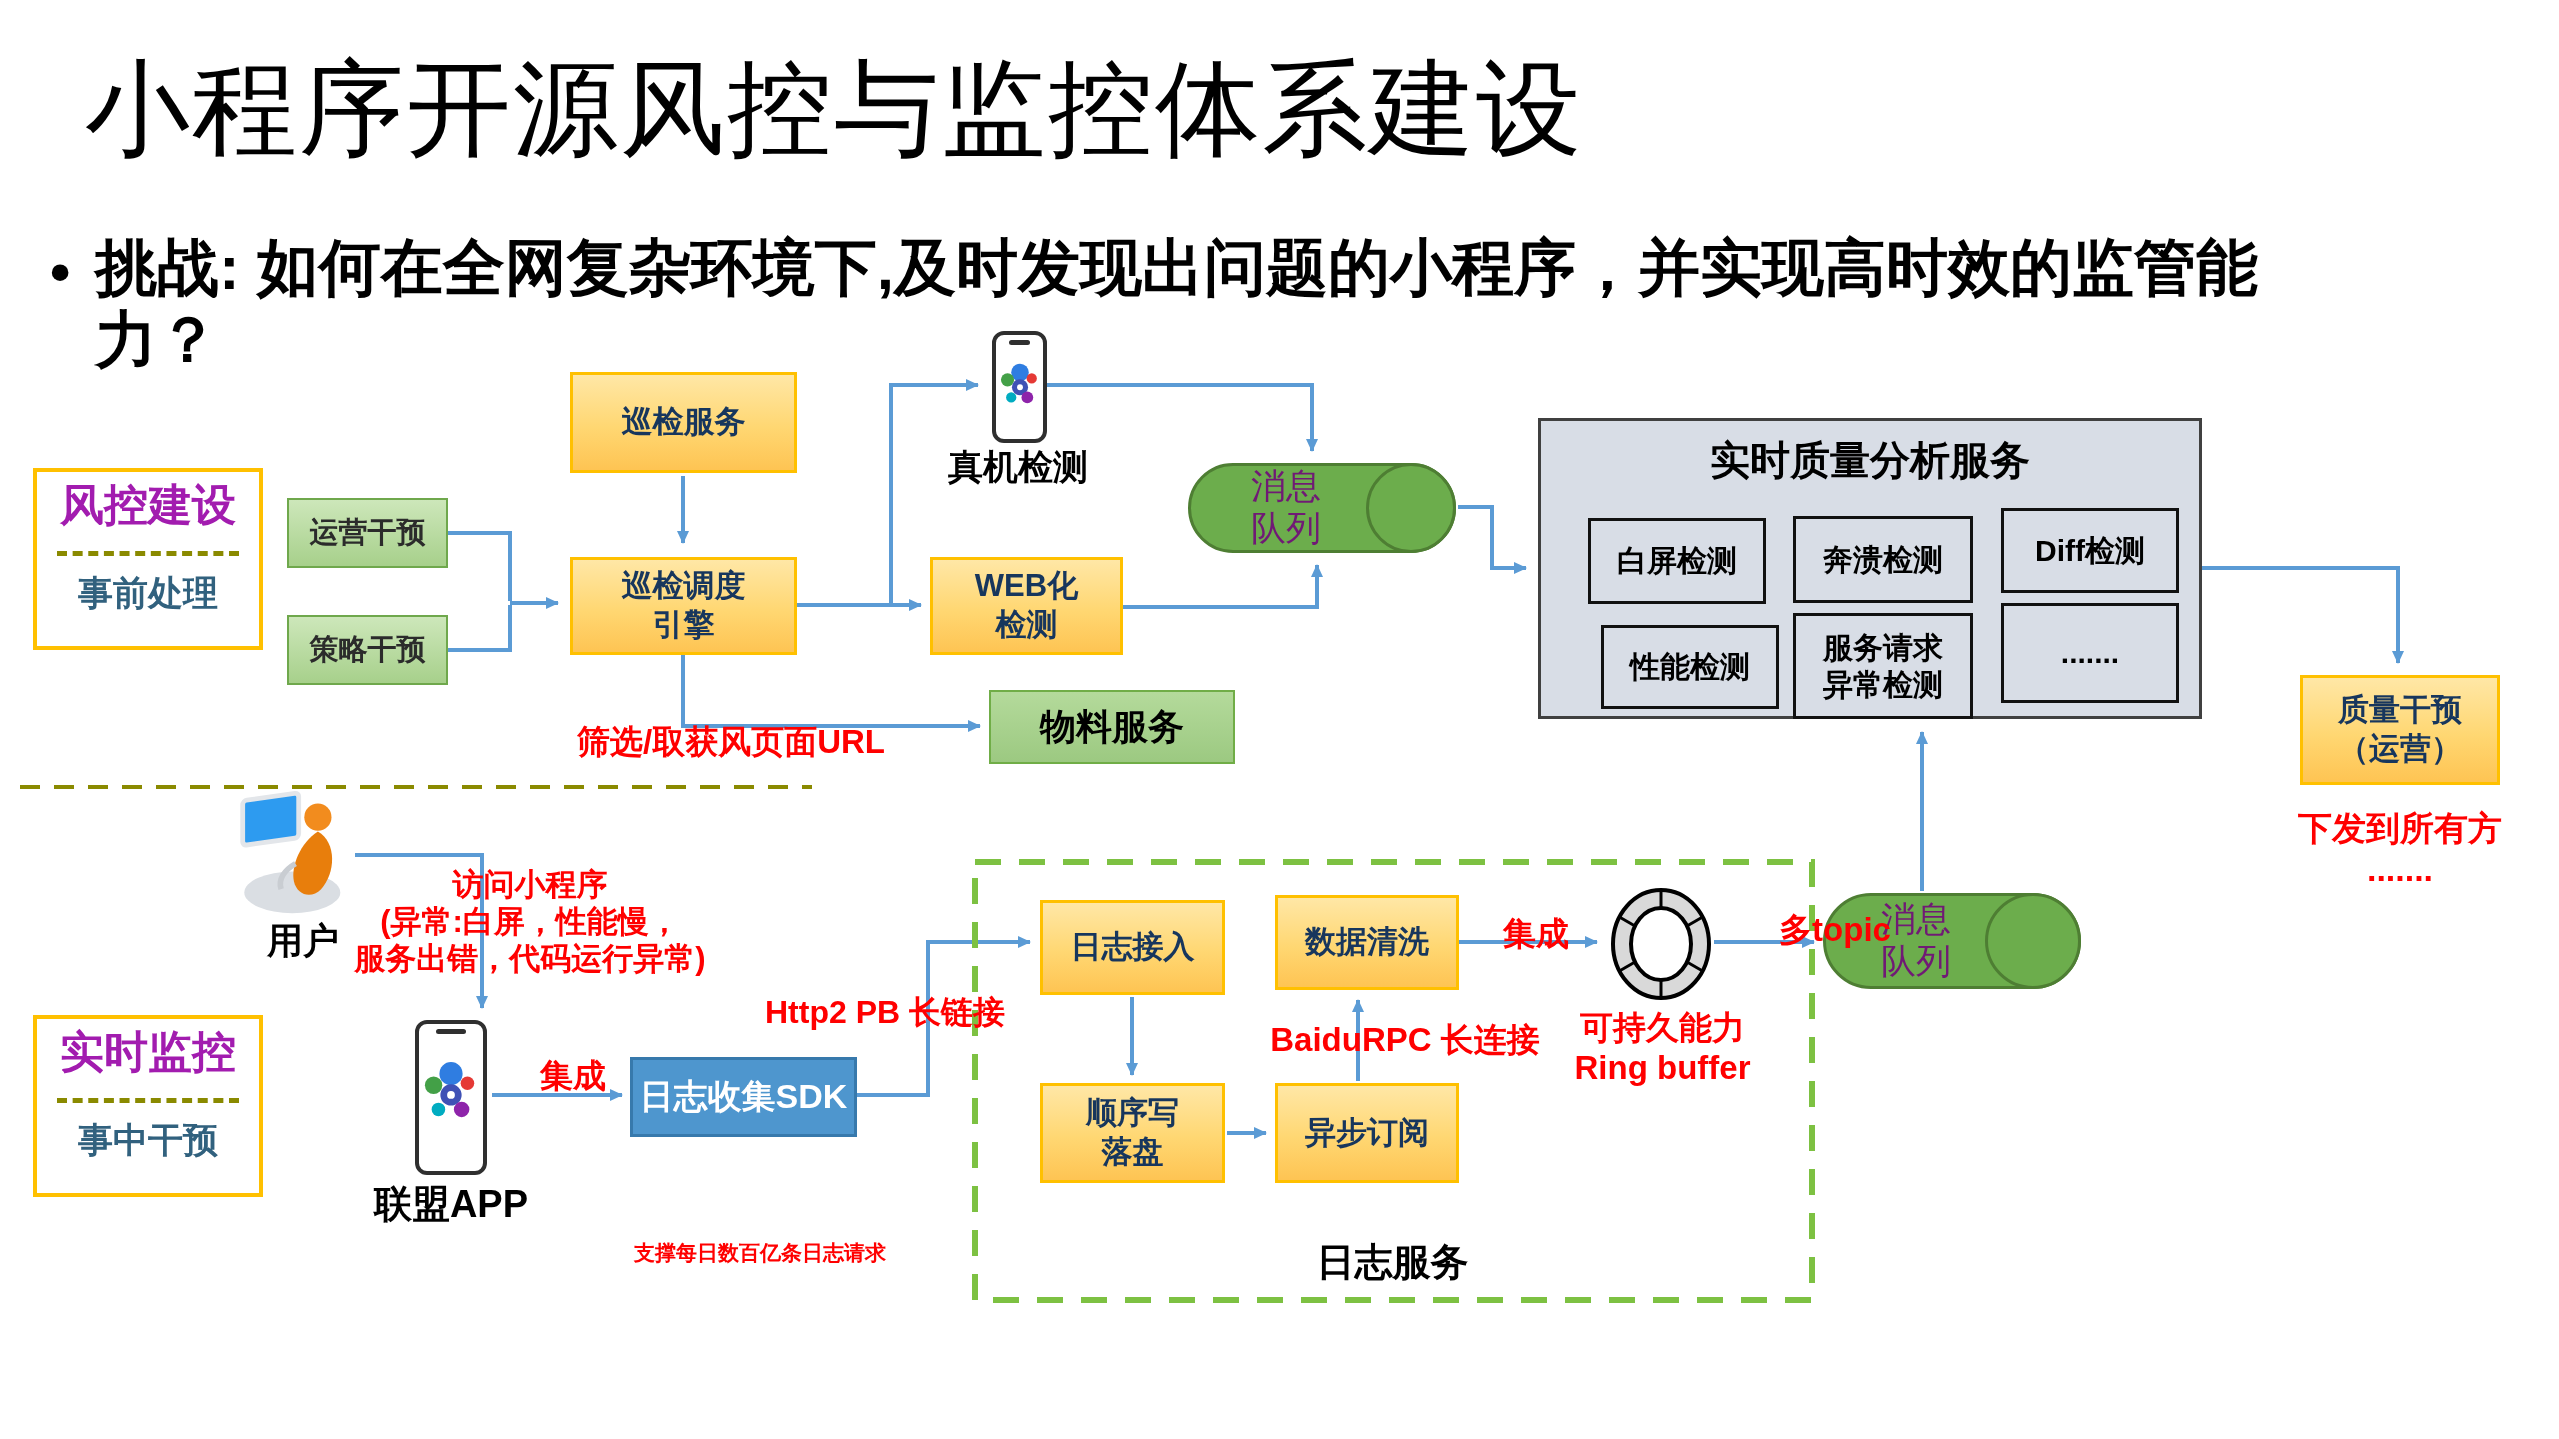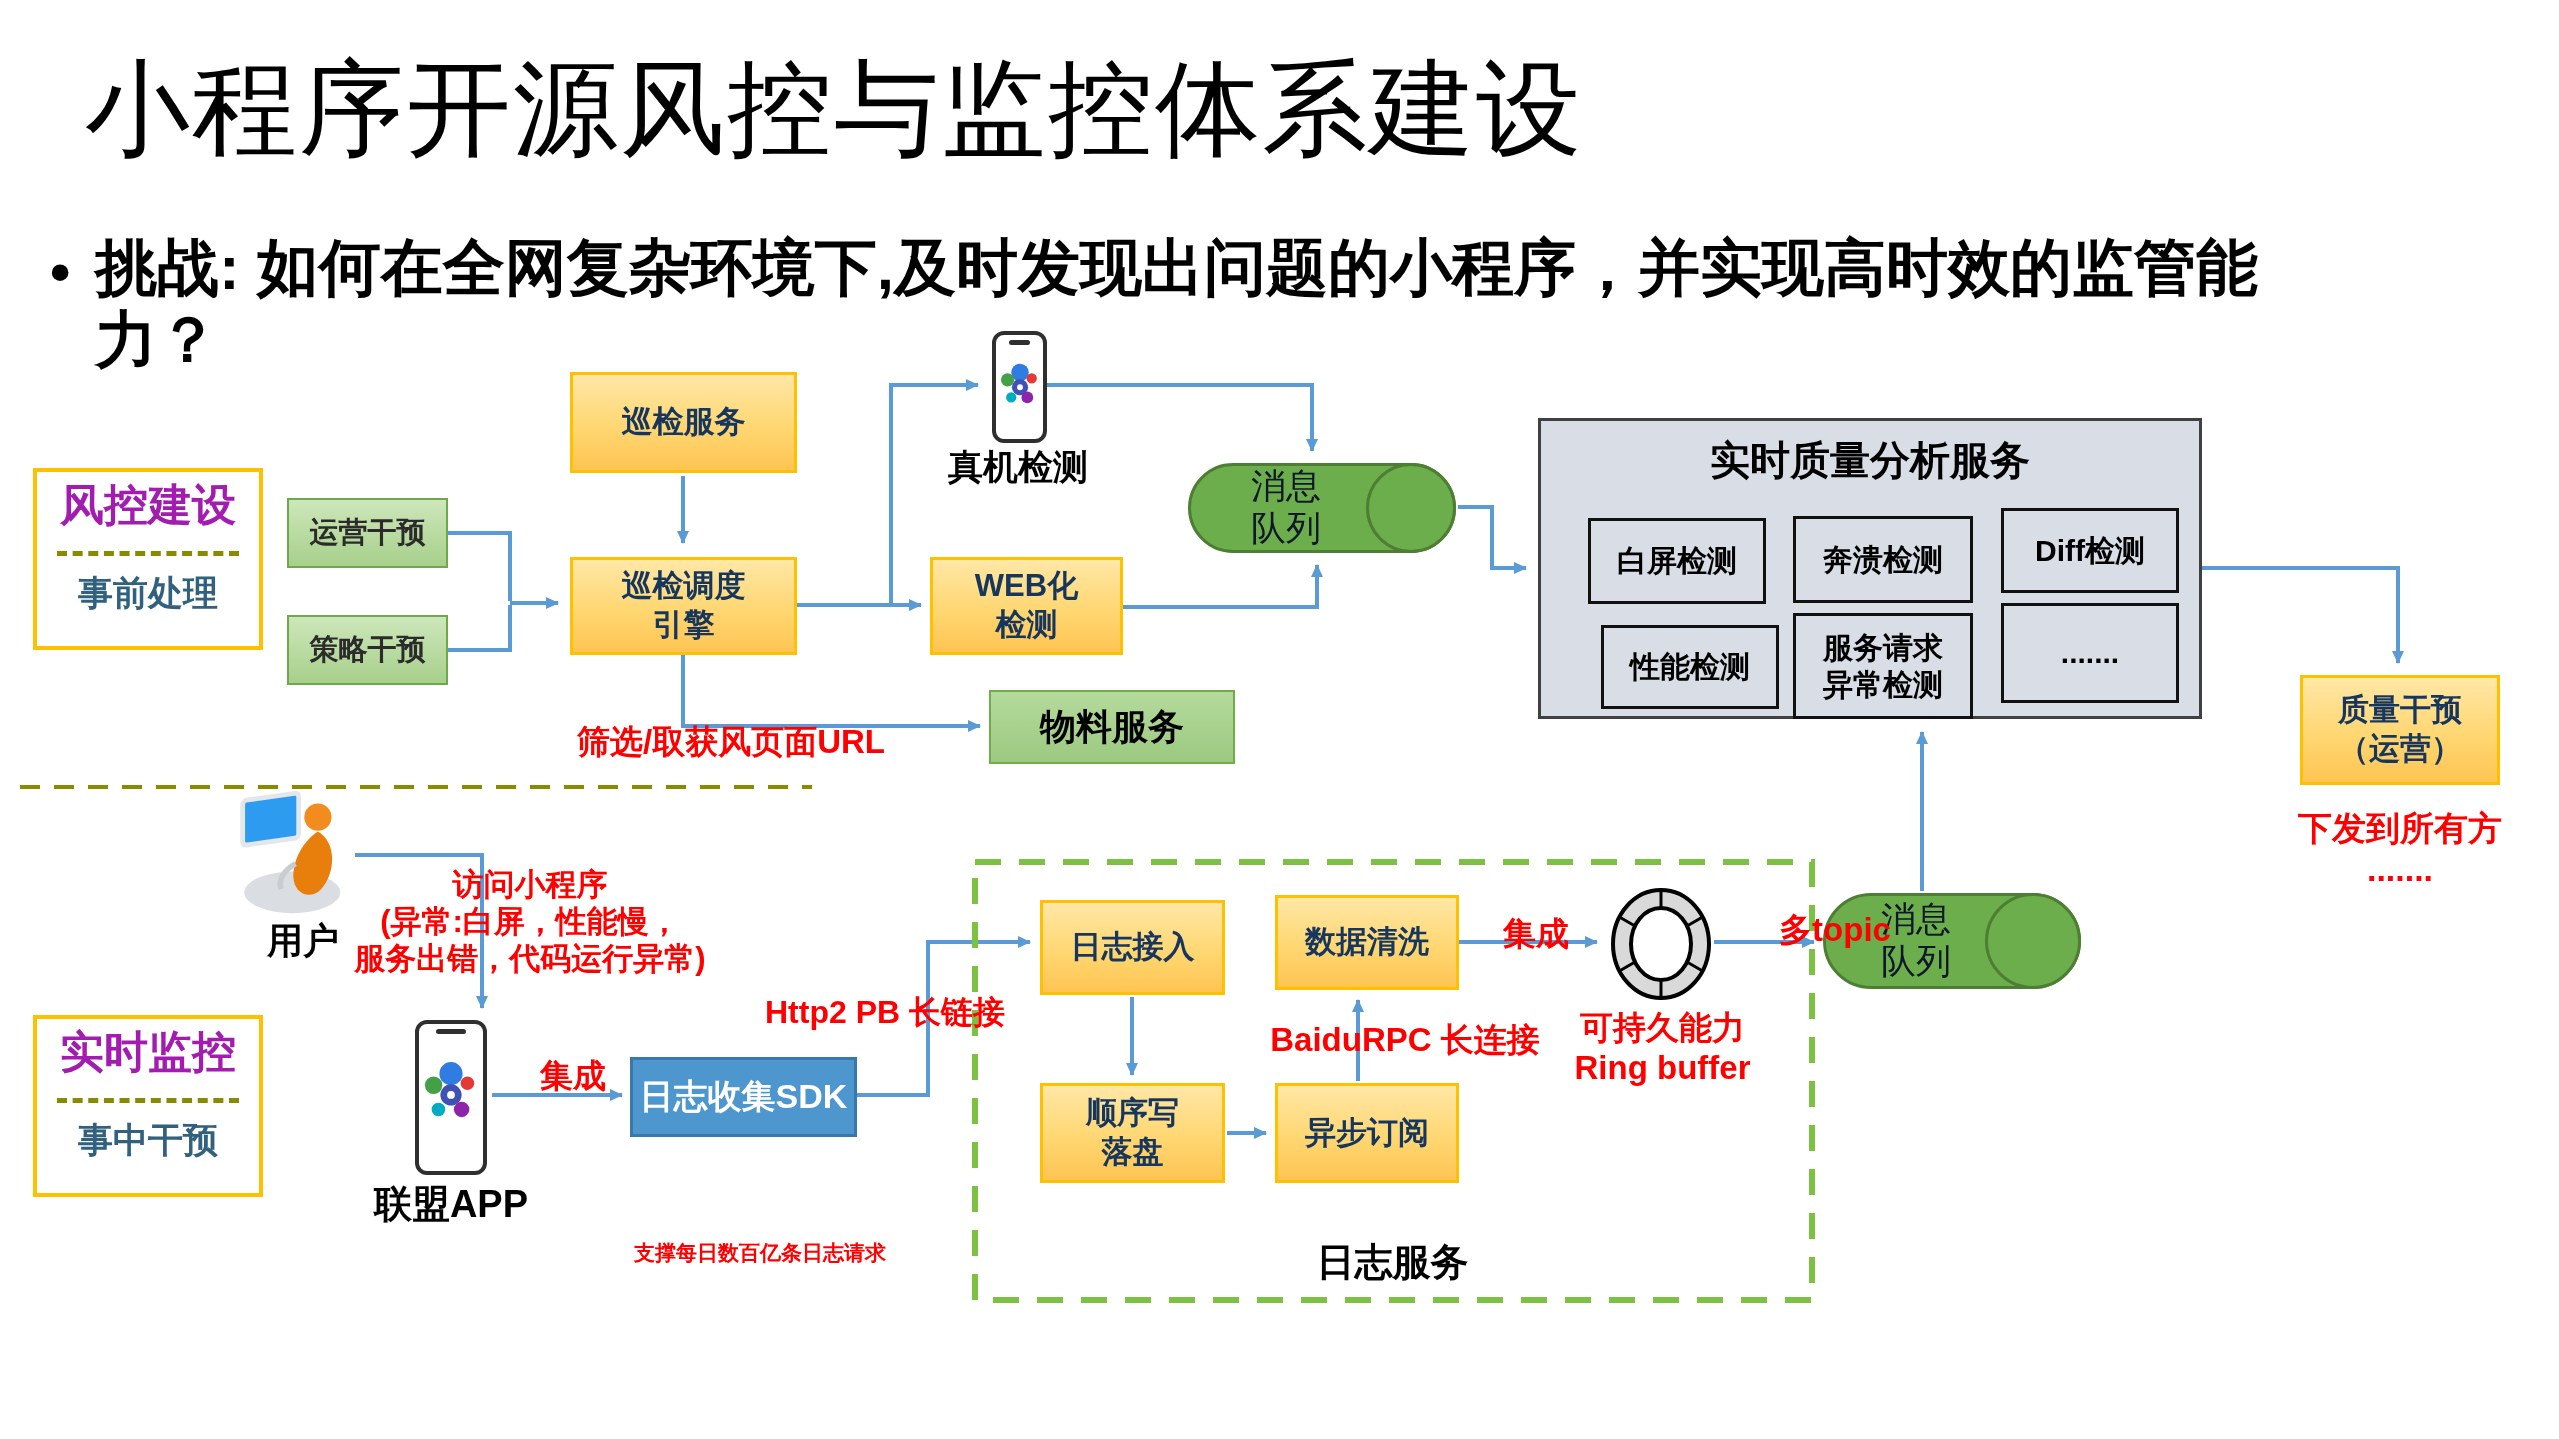--- a/index.html
+++ b/index.html
@@ -28,21 +28,21 @@
   .sdk{background:#4E96CE;border:3px solid #3779AC;color:#fff;font-weight:700;font-size:34px;}
 
   .bigbox{background:#D8DDE6;border:3px solid #404040;}
   .bigbox-title{font-size:40px;font-weight:700;color:#000;text-align:center;margin-top:12px;}
   .cellbox{background:#D8DDE6;border:3px solid #111;color:#000;font-weight:600;font-size:30px;line-height:1.25;}
 
   .cyl{background:#6CAD4C;border:3px solid #4E7E33;border-radius:60px;}
   .cyl::before{content:"";position:absolute;top:-3px;bottom:-3px;right:-3px;width:var(--d);
                border-radius:50%;border:3px solid #4E7E33;background:#6CAD4C;box-sizing:border-box;}
   .cyl-label{position:absolute;inset:0;padding-right:72px;display:flex;align-items:center;justify-content:center;
-             color:#0f172a;font-family:"Liberation Serif","DejaVu Serif",serif;font-size:35px;line-height:1.2;
+             color:#701a75;font-family:"Liberation Serif","DejaVu Serif",serif;font-size:35px;line-height:1.2;
              text-align:center;white-space:pre-line;}
 
   .lbl{font-weight:700;color:#000;text-align:center;}
   .red{color:#FF0000;font-weight:700;text-align:center;line-height:1.2;}
 
   .phone{background:#fff;border:4px solid #2F2F2F;border-radius:12px;}
   .phone-top{height:5px;width:46%;background:#2F2F2F;border-radius:3px;margin:5px auto 0 auto;}
 </style>
 </head>
 <body>

